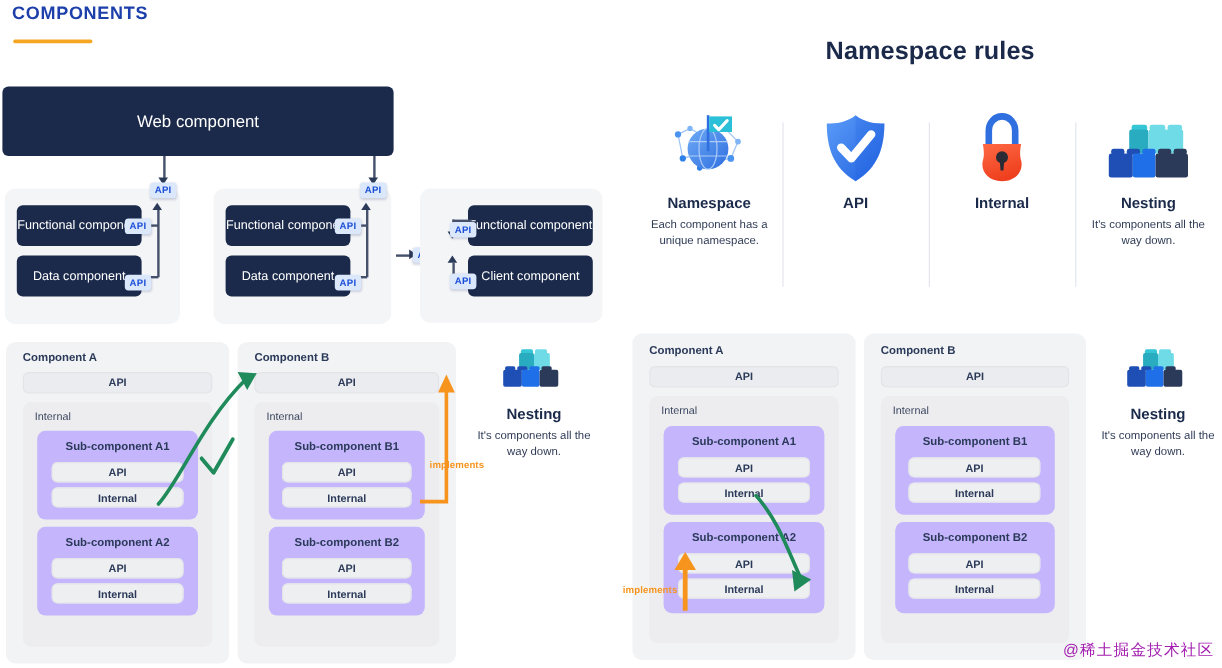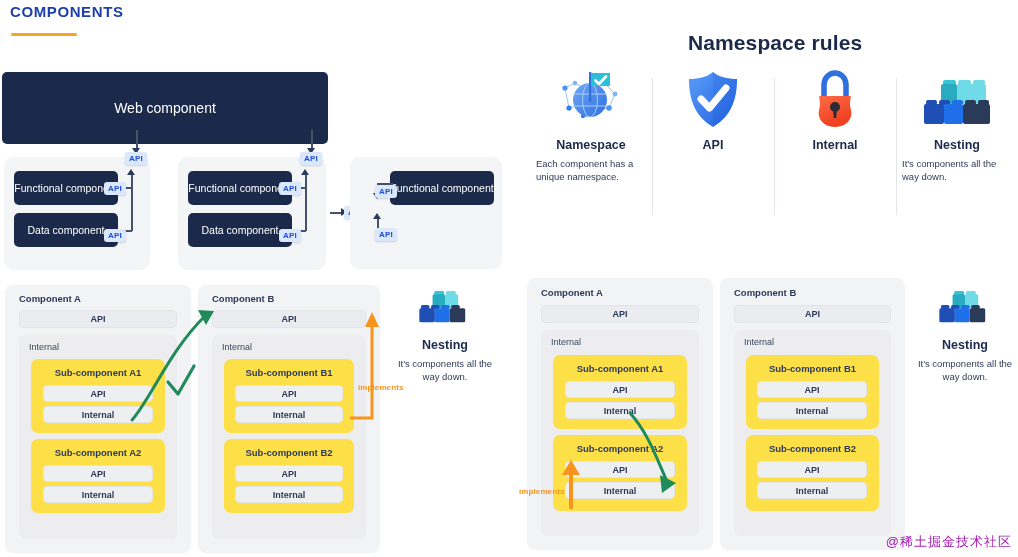--- a/index.html
+++ b/index.html
@@ -28,21 +28,21 @@
   #components-underline {
     left: 11px; top: 33px;
     width: 66px; height: 3px;
     background: #f5a623;
     border-radius: 2px;
   }
 
   
   #web-component-bar {
     left: 2px; top: 72px;
-    width: 326px; height: 72px;
+    width: 326px; height: 58px;
     background: #1b2a4a;
     border-radius: 5px;
     display: flex; align-items: center; justify-content: center;
     color: #ffffff;
     font-size: 14px;
     font-weight: normal;
   }
 
   
   .group-panel {
@@ -90,21 +90,21 @@
   .arrow-right-head { border-top: 4px solid transparent; border-bottom: 4px solid transparent; border-left: 6px solid #2b3a59; }
 
   
   #rules-title {
     left: 688px; top: 31px;
     font-size: 21px; font-weight: bold;
     color: #1b2a4a;
     letter-spacing: 0.1px;
   }
   #rules-row {
-    left: 530px; top: 68px;
+    left: 530px; top: 92px;
     width: 488px; height: 155px;
     display: flex;
   }
   .rule-col {
     flex: 1;
     display: flex;
     flex-direction: column;
     align-items: center;
     position: relative;
     padding: 0 6px;
@@ -124,20 +124,21 @@
   }
   .rule-name {
     font-size: 12.5px;
     font-weight: bold;
     color: #1b2a4a;
     margin-bottom: 5px;
   }
   .rule-desc {
     font-size: 9.5px;
     line-height: 13px;
+    text-align: center;
     color: #2f3b56;
   }
 
   
   .nesting-callout { position: absolute; width: 110px; text-align: center; }
   .nesting-callout .rule-name { font-size: 12.5px; }
   .nesting-callout .rule-desc { font-size: 9.5px; }
   #nesting-callout-left  { left: 390px; top: 288px; }
   #nesting-callout-right { left: 910px; top: 288px; }
 
@@ -165,21 +166,21 @@
     box-shadow: inset 0 0 0 1px #e3e4e8;
   }
   .pill.light { background: #eeeff1; }
   .inner-box {
     position: absolute;
     background: #ededef;
     border-radius: 7px;
   }
   .sub-box {
     position: absolute;
-    background: #fde047;
+    background: #c4b5fd;
     border-radius: 7px;
   }
   .sub-title {
     position: absolute;
     font-size: 9.5px;
     font-weight: bold;
     color: #2b3a59;
     width: 100%;
     text-align: center;
   }
@@ -257,20 +258,23 @@
 <div class="abs api-chip" style="left:279px; top:182px;">API</div>
 <div class="abs api-chip" style="left:279px; top:229px;">API</div>
 
 <div class="abs stroke hline" style="left:330px; top:212px; width:12px;"></div>
 <div class="abs arrow-right-head" style="left:341px; top:208px;"></div>
 <div class="abs api-chip" style="left:344px; top:206px;">API</div>
 
 <div class="abs group-panel" id="group-panel-3">
   <div class="dark-box" style="left:40px; top:14px; width:104px; height:34px;">
     <span>Functional component</span>
+  </div>
+  <div class="dark-box" style="left:40px; top:56px; width:104px; height:34px;">
+    <span>Client component</span>
   </div>
   <div class="abs stroke vline" style="left:27px; top:26px; height:12px;"></div>
   <div class="abs stroke hline" style="left:27px; top:26px; width:16px;"></div>
   <div class="abs arrow-down-head" style="left:23px; top:36px;"></div>
   <div class="abs stroke vline" style="left:27px; top:62px; height:12px;"></div>
   <div class="abs stroke hline" style="left:27px; top:73px; width:16px;"></div>
   <div class="abs arrow-up-head" style="left:23px; top:56px;"></div>
 </div>
 <div class="abs api-chip" style="left:375px; top:185px;">API</div>
 <div class="abs api-chip" style="left:375px; top:228px;">API</div>

